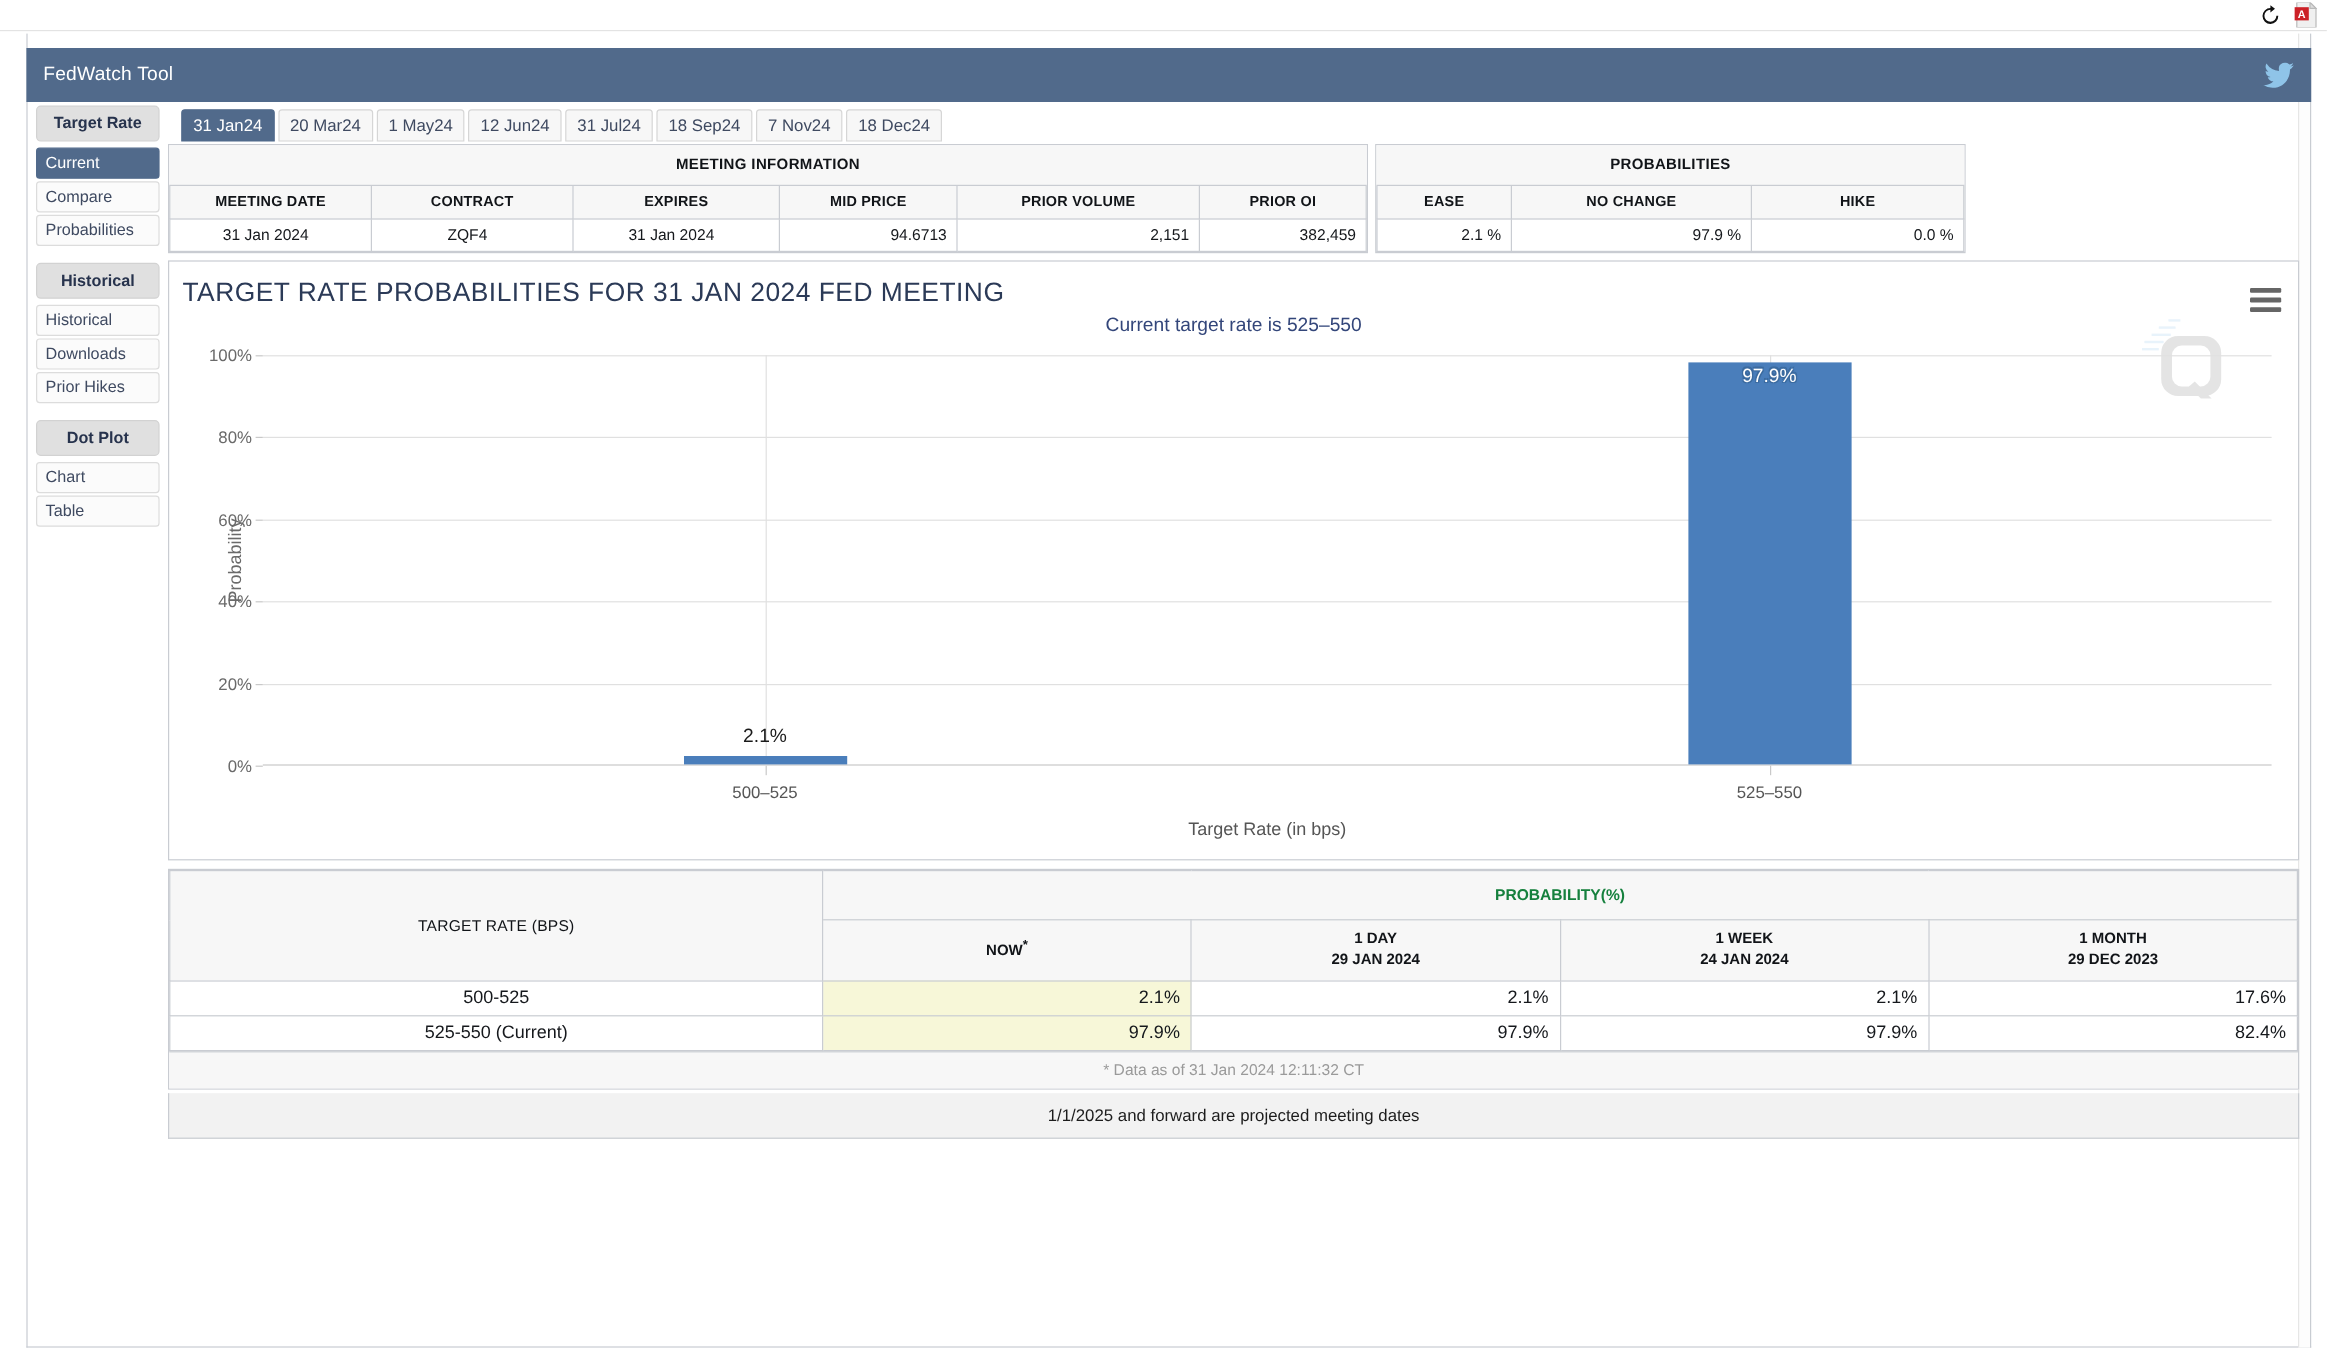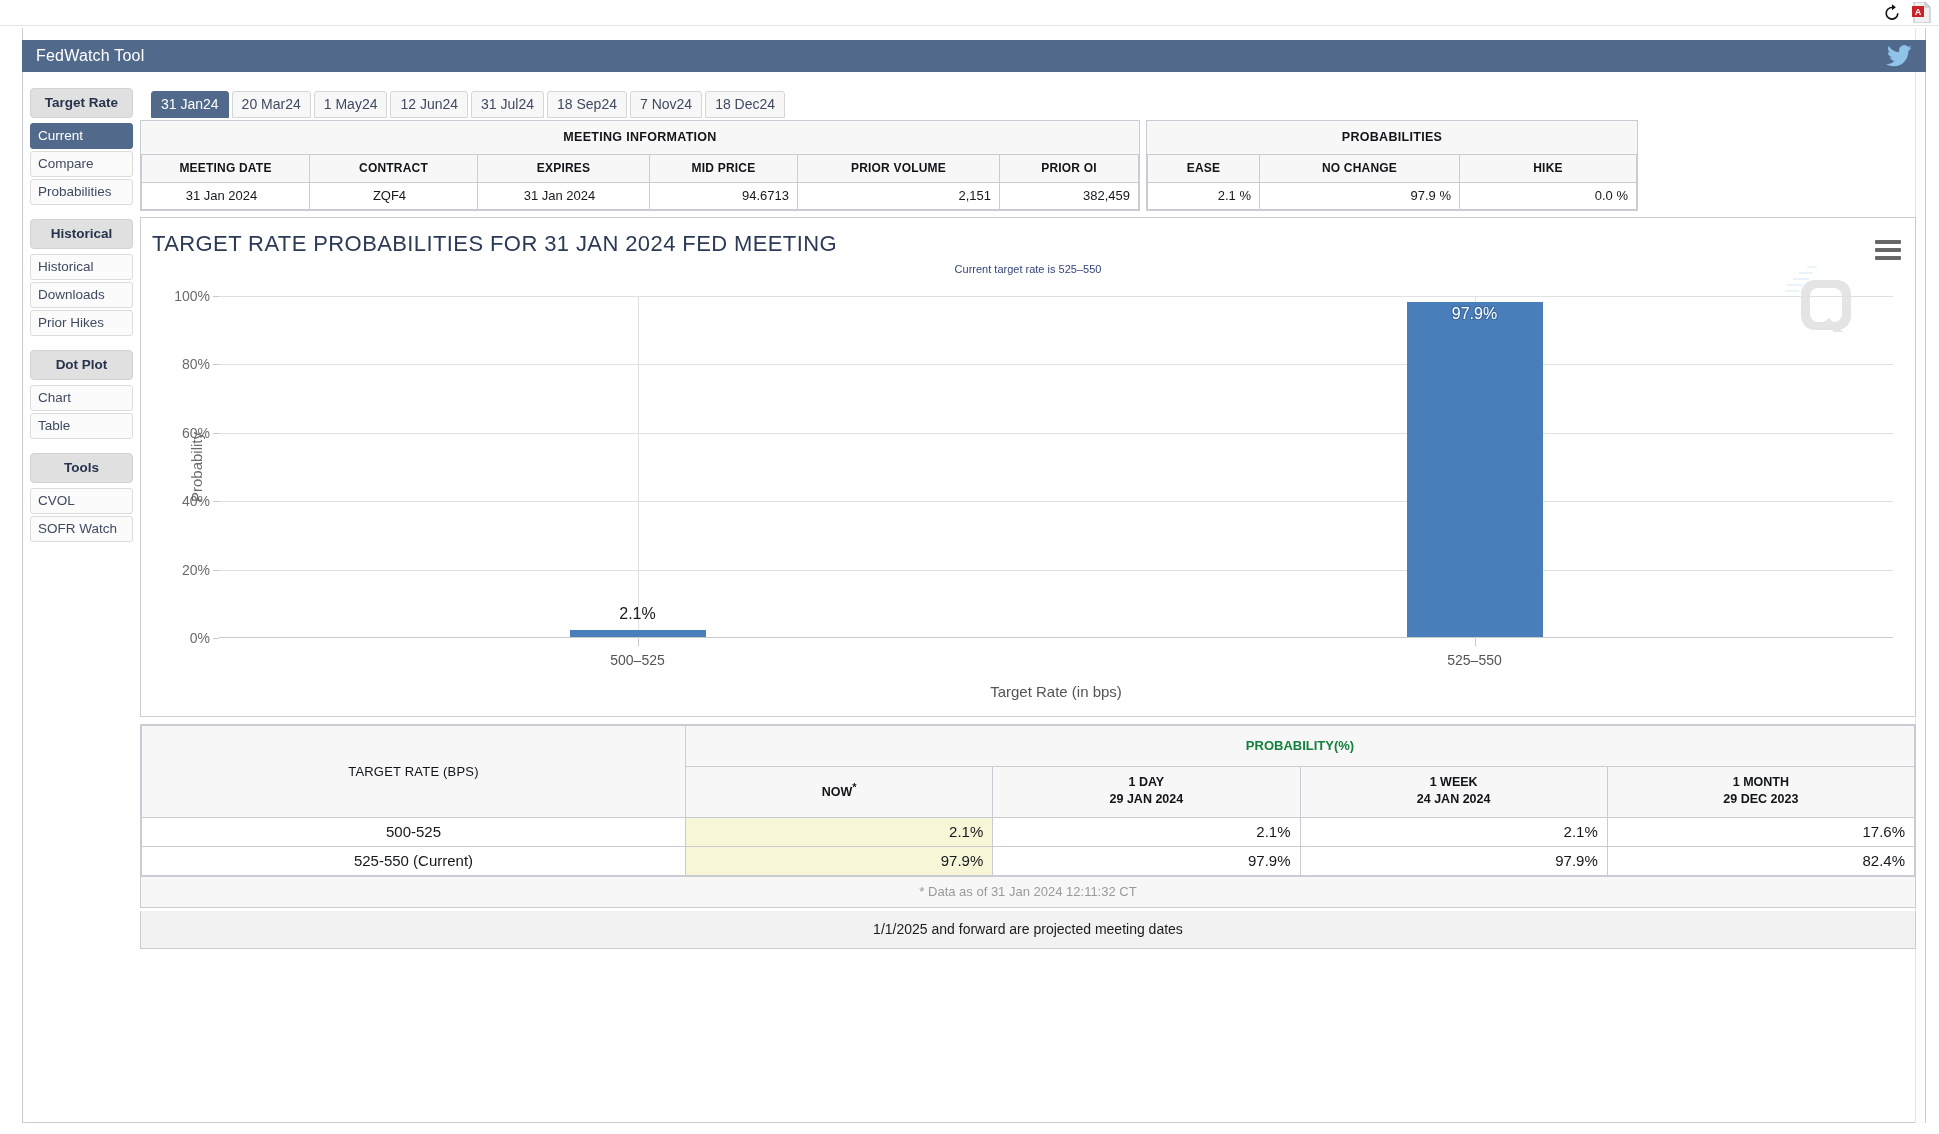--- a/index.html
+++ b/index.html
@@ -30,21 +30,21 @@
     border-top: none;
   }
   .app-scroll-edge {
     position:absolute; right:0; top:0; width:10px; height:1095px;
     background:#fdfdfd; border-left:1px solid #e6e6e6;
   }
 
   
   .titlebar {
     position: absolute; left: 22px; top: 40px;
-    width: 1904px; height: 32px;
+    width: 1904px; height: 45px;
     background: #516a8b;
     display: flex; align-items: center; justify-content: space-between;
     padding: 0 14px 0 14px;
   }
   .titlebar-text {
     color: #ffffff; font-size: 16px; letter-spacing: .2px;
   }
   .twitter-icon { width: 26px; height: 22px; display:block; }
 
   
@@ -144,21 +144,21 @@
   }
   .chart-title {
     position: absolute; left: 11px; top: 13px;
     font-size: 22px; color: #2b3a57; letter-spacing: .4px;
     font-family: "Liberation Sans", sans-serif;
     font-weight: 400;
   }
   .chart-subtitle {
     position: absolute; left: 0; right: 0; top: 45px;
     text-align: center;
-    font-size: 11px; color: #33467a;
+    font-size: 16px; color: #33467a;
   }
   .burger {
     position: absolute; right: 14px; top: 22px;
     width: 26px; height: 20px; cursor: pointer;
     display: flex; flex-direction: column; justify-content: space-between;
   }
   .burger span { display:block; height: 4px; background: #666666; border-radius: 1px; }
 
   .plot {
     position: absolute;
@@ -303,25 +303,20 @@
   <div class="side-gap"></div>
 
   <div>
     <div class="side-group-hdr">Dot Plot</div>
     <div class="side-item">Chart</div>
     <div class="side-item">Table</div>
   </div>
 
   <div class="side-gap"></div>
 
-  <div>
-    <div class="side-group-hdr">Tools</div>
-    <div class="side-item">CVOL</div>
-    <div class="side-item">SOFR Watch</div>
-  </div>
 
 </div>
 
 <div class="main">
 
   <div class="tabs">
     <div class="tab active">31 Jan24</div>
     <div class="tab">20 Mar24</div>
     <div class="tab">1 May24</div>
     <div class="tab">12 Jun24</div>

